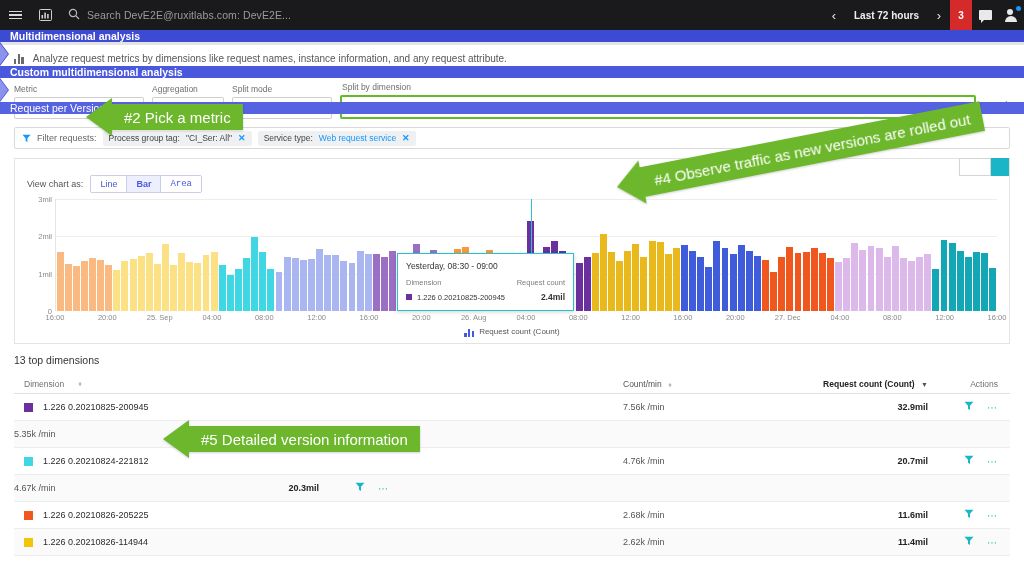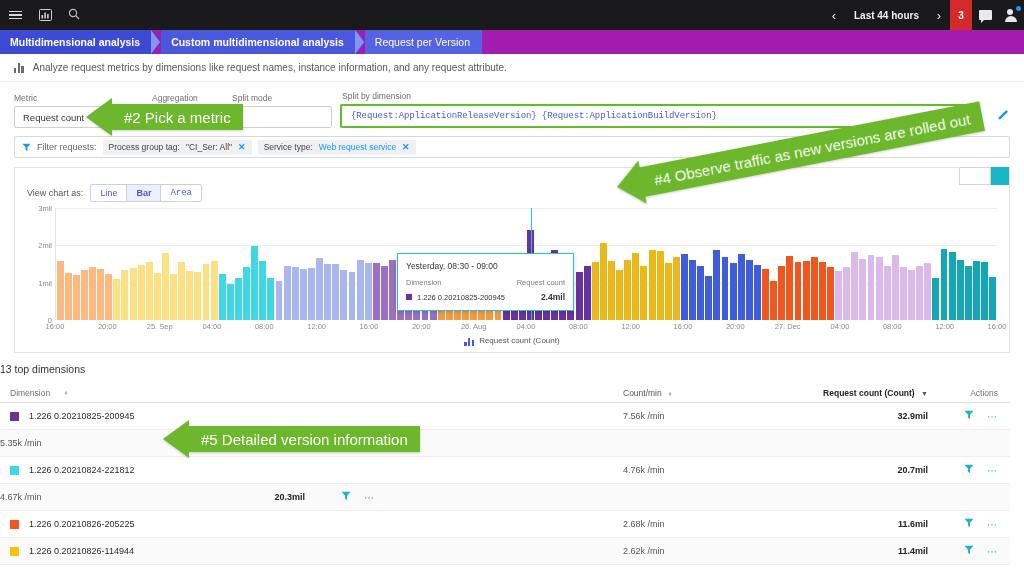--- a/index.html
+++ b/index.html
@@ -28,21 +28,21 @@
           display:flex; align-items:center; justify-content:center; cursor:pointer;}
   .tb-icon{ width:26px; height:30px; display:flex; align-items:center; justify-content:center; cursor:pointer; position:relative;}
   .chat-i{ width:13px; height:10px; background:#e9e9e9; border-radius:1px; position:relative;}
   .chat-i:after{ content:""; position:absolute; left:2px; bottom:-3px; border-left:4px solid #e9e9e9; border-bottom:4px solid transparent;}
   .user-i{ width:12px; height:12px; position:relative;}
   .user-i .h{ width:6px; height:6px; border-radius:50%; background:#e9e9e9; position:absolute; left:2px; top:0;}
   .user-i .b{ width:12px; height:6px; border-radius:6px 6px 0 0; background:#e9e9e9; position:absolute; left:0; top:7px;}
   .user-dot{ position:absolute; right:3px; top:6px; width:5px; height:5px; border-radius:50%; background:#1496ff;}
 
   
-  .crumbs{ height:24px; background:#a21caf; display:flex; align-items:stretch; }
+  .crumbs{ height:15px; background:#e5e5e5; display:flex; align-items:stretch;flex-direction:column; }
   .crumb{ display:flex; align-items:center; padding:0 12px 0 10px; font-size:10.5px; color:#fff;
           font-weight:bold; position:relative; cursor:pointer; white-space:nowrap;}
   .crumb.c1{ background:#3d4ad4; }
   .crumb.c2{ background:#4a58dd; }
   .crumb.c3{ background:#5562e2; font-weight:normal;}
   .chev{ width:0; height:0; border-top:12px solid transparent; border-bottom:12px solid transparent;
          position:relative; }
   .chev.a{ border-left:9px solid #3d4ad4; }
   .chev.b{ border-left:9px solid #4a58dd; }
   .chev:after{ content:""; position:absolute; left:-10px; top:-12px;
@@ -114,21 +114,21 @@
   .tt-hdr{ display:flex; justify-content:space-between; font-size:7.5px; color:#7d7d7d; margin-bottom:5px;}
   .tt-row{ display:flex; justify-content:space-between; align-items:center; font-size:7.5px; color:#333;}
   .tt-row .l{ display:flex; align-items:center; gap:5px;}
   .tt-sw{ width:6px; height:6px; background:#6b2f9e;}
   .tt-row .v{ font-weight:bold; font-size:8.5px;}
 
   .teal-tab{ position:absolute; right:0; top:-1px; width:18px; height:18px; background:#1ab6c8;}
   .teal-box{ position:absolute; right:18px; top:-1px; width:32px; height:18px; border:1px solid #d5d5d5; background:#fff;}
 
   
-  .tbl-wrap{ margin:10px 14px 0 0;}
+  .tbl-wrap{ margin:10px 14px 0 14px;}
   .tbl-title{ font-size:10.5px; color:#333; margin-bottom:8px;}
   .thead{ display:flex; align-items:center; height:20px; border-bottom:1px solid #e0e0e0;
           font-size:8.5px; color:#717171;}
   .trow{ display:flex; align-items:center; height:27px; border-bottom:1px solid #ededed; font-size:9px;}
   .trow:nth-child(even){ background:#fafafa;}
   .c-dim{ flex:1; display:flex; align-items:center; gap:10px; padding-left:10px;}
   .sw{ width:9px; height:9px; flex:none;}
   .c-cpm{ width:175px; text-align:left; color:#555;}
   .c-rc{ width:130px; text-align:right; font-weight:bold; color:#222;}
   .c-act{ width:82px; display:flex; justify-content:flex-end; align-items:center; gap:13px; padding-right:12px;}
@@ -176,24 +176,25 @@
           <rect x="8.1" y="5" width="1.6" height="4.5" fill="#cfcfcf"></rect>
         </svg>
     </div>
     <div class="search-wrap">
       <span>
         <svg width="12" height="12" viewBox="0 0 12 12">
             <circle cx="5" cy="5" r="3.6" fill="none" stroke="#b9b9bd" stroke-width="1.2"></circle>
             <line x1="7.7" y1="7.7" x2="11" y2="11" stroke="#b9b9bd" stroke-width="1.2"></line>
           </svg>
       </span>
+      <span class="search-text">Search DevE2E@ruxitlabs.com: DevE2E...</span>
     </div>
     <div class="tf-nav">
       <div class="tf-arrow">‹</div>
-      <div class="tf-label">Last 44 hours</div>
+      <div class="tf-label">Last 72 hours</div>
       <div class="tf-arrow">›</div>
     </div>
     <div class="badge">3</div>
     <div class="tb-icon">
         <div class="chat-i"></div>
       </div>
     <div class="tb-icon">
       <div class="user-i">
           <div class="h"></div>
           <div class="b"></div>

